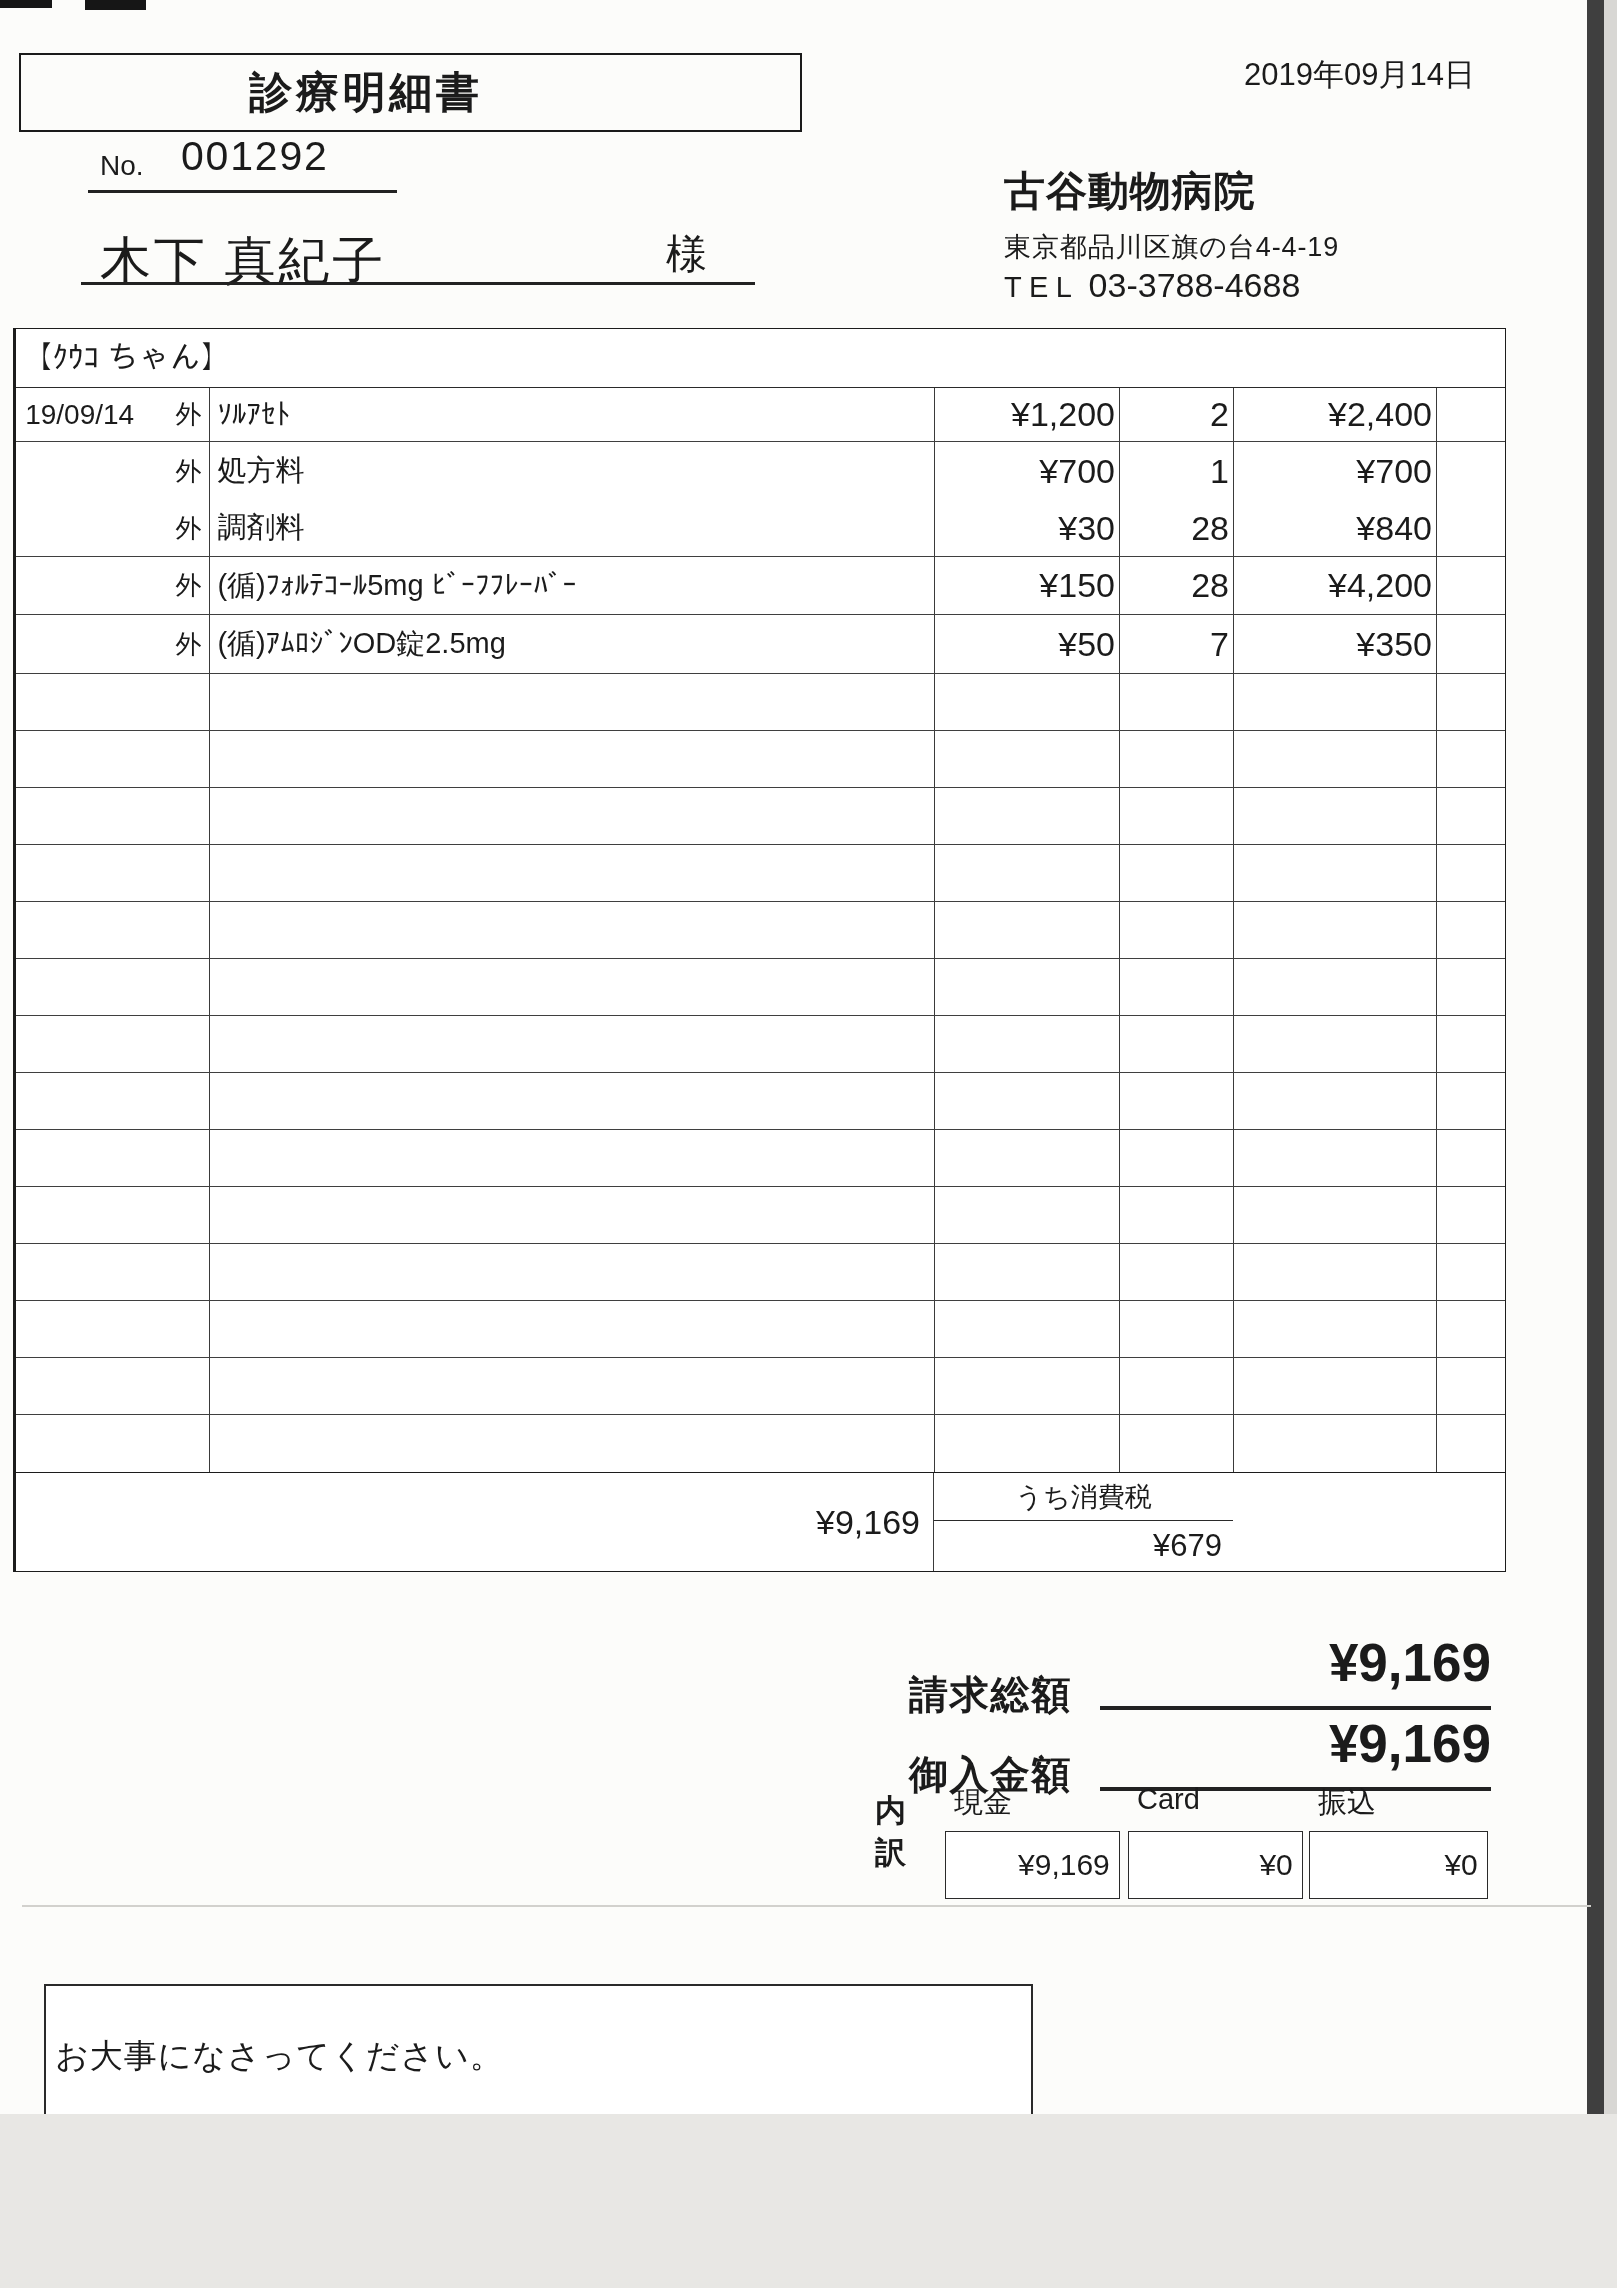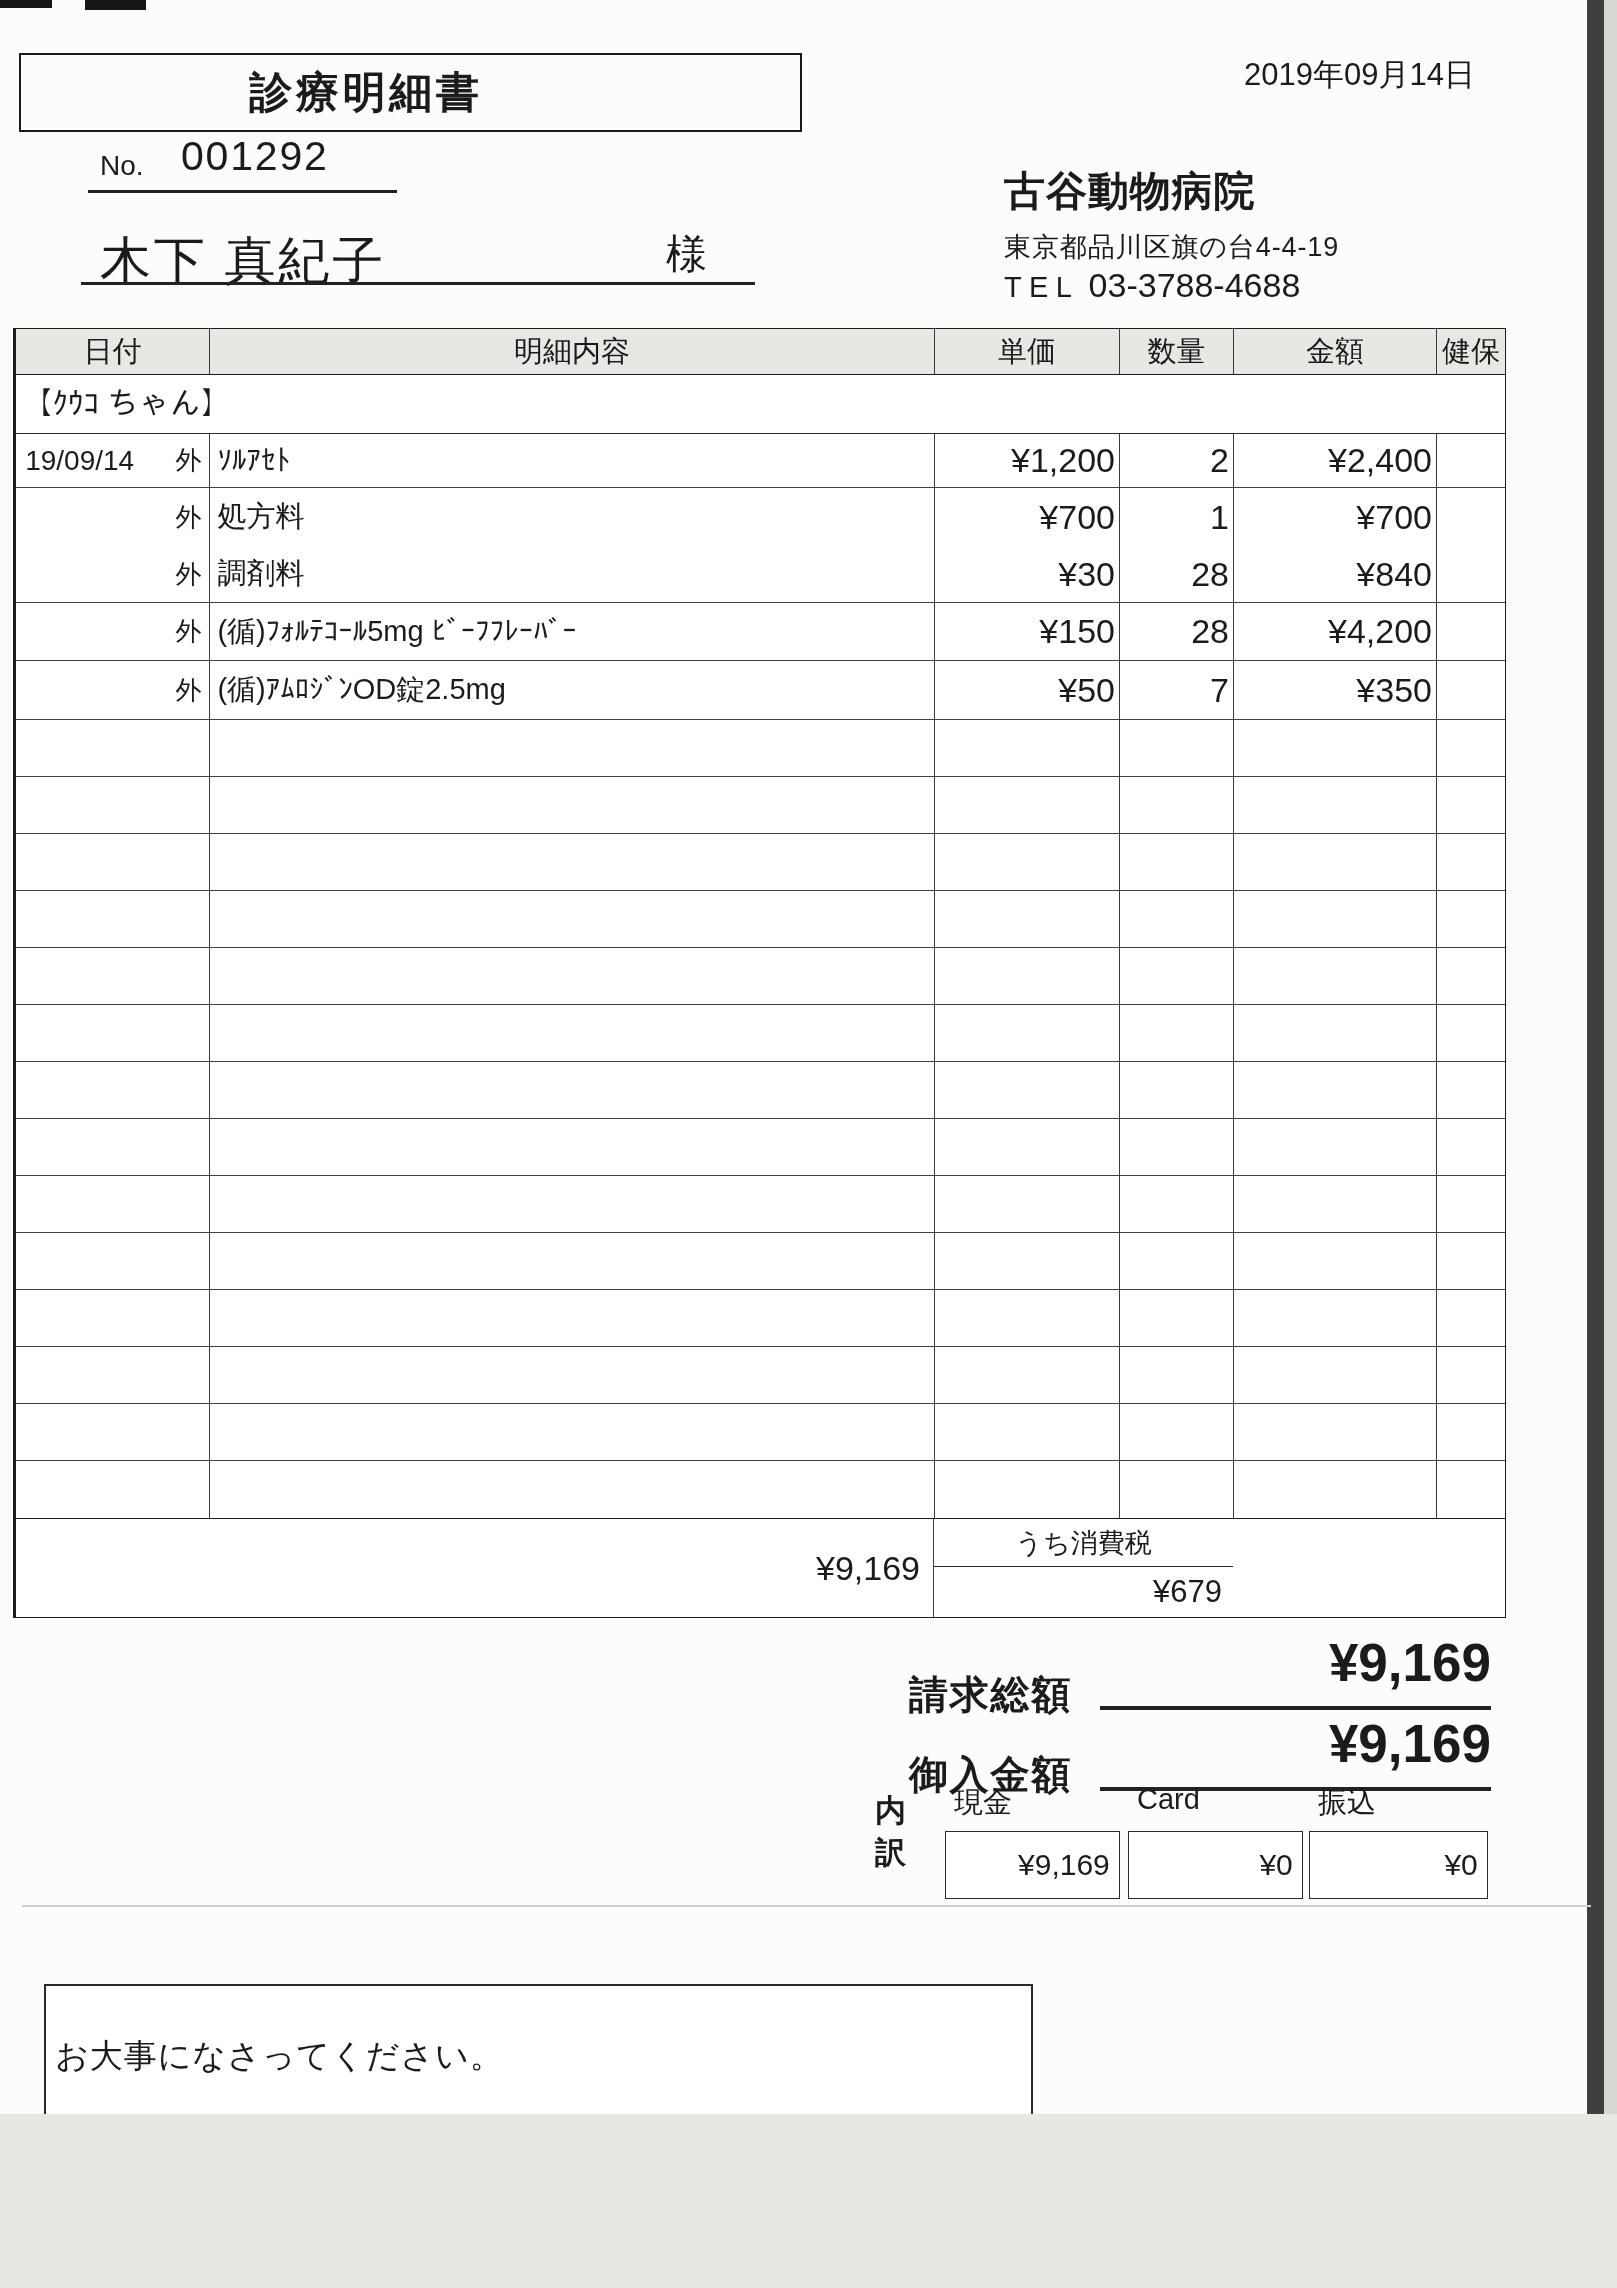--- a/index.html
+++ b/index.html
@@ -129,28 +129,20 @@
   <div class="abs patient-underline"></div>
 
   <div class="abs clinic-name">古谷動物病院</div>
   <div class="abs clinic-address">東京都品川区旗の台4-4-19</div>
   <div class="abs clinic-tel">
     <span class="tel-label">TEL</span>
     <span class="tel-number">03-3788-4688</span>
   </div>
 
   <div class="abs table">
-    <div class="grid thead">
-      <div class="cell">日付</div>
-      <div class="cell">明細内容</div>
-      <div class="cell">単価</div>
-      <div class="cell">数量</div>
-      <div class="cell">金額</div>
-      <div class="cell">健保</div>
-    </div>
 
     <div class="pet-row">【ｸｳｺ ちゃん】</div>
 
     <div>
   <div class="grid trow" style="height: 54px;">
     <div class="cell c-date">
       <span>19/09/14</span>
       <span class="visit">外</span>
     </div>
     <div class="cell c-desc">ｿﾙｱｾﾄ</div>

